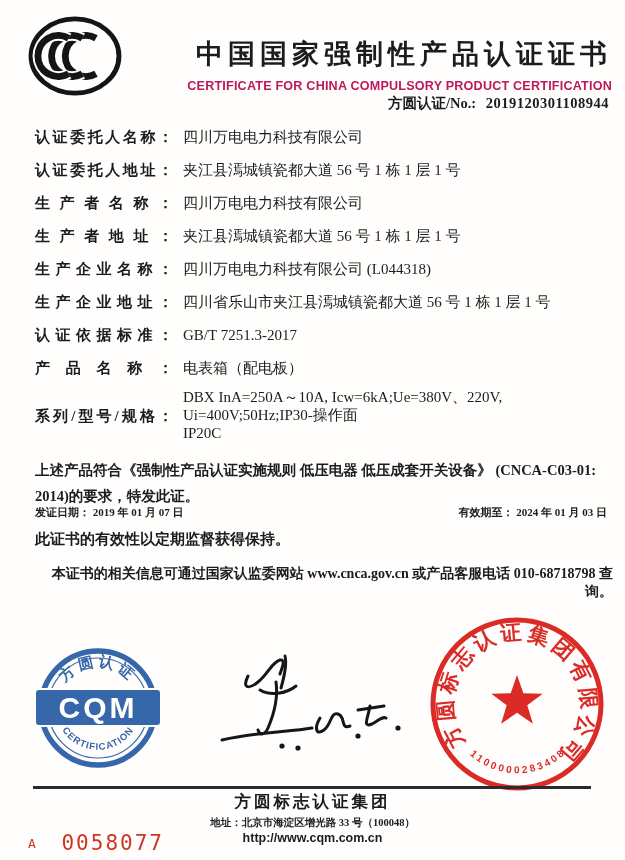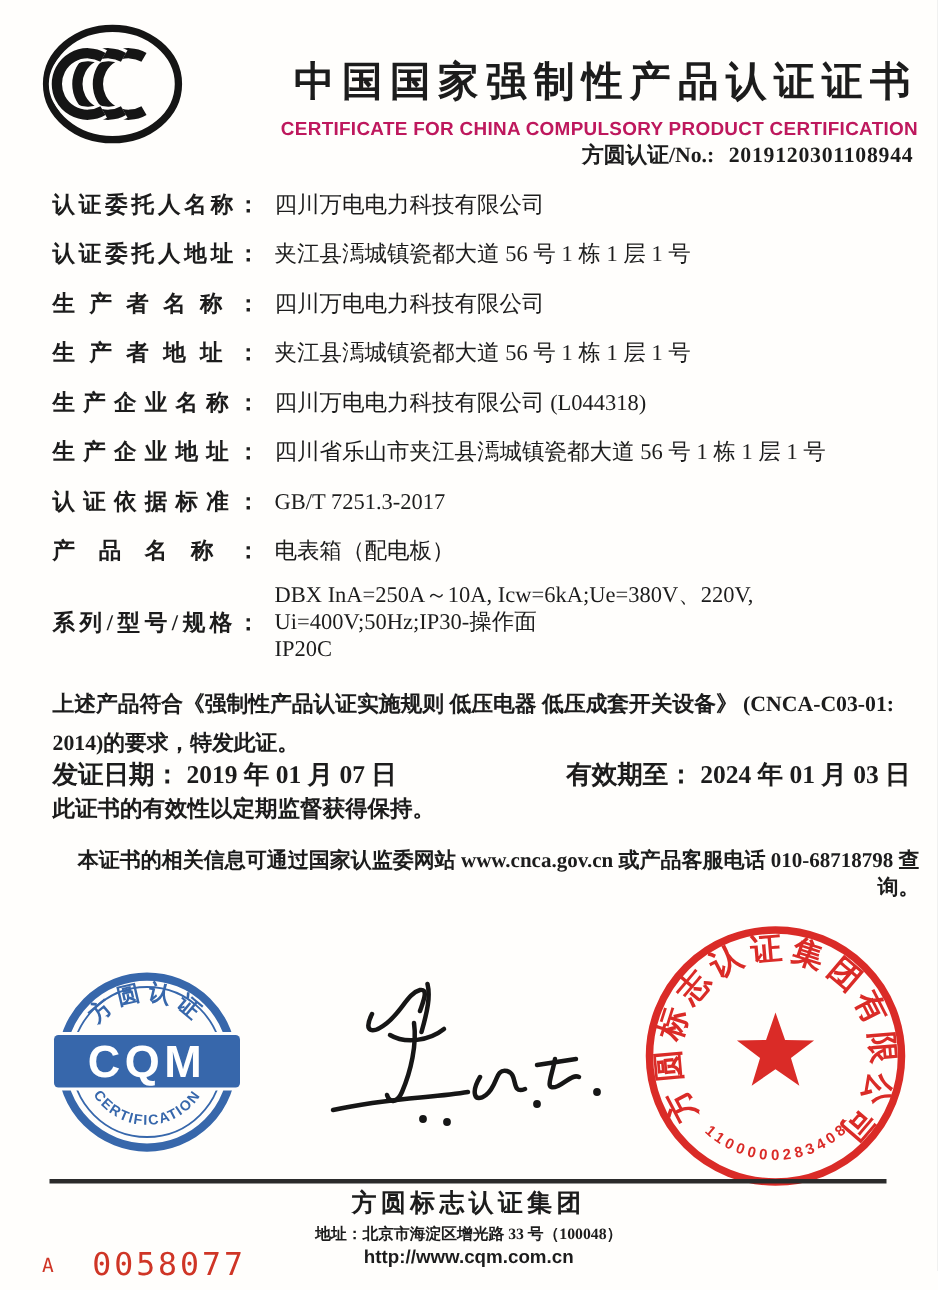--- a/index.html
+++ b/index.html
@@ -25,21 +25,21 @@
   .row { display:flex; align-items:center; margin-bottom:12px; }
   .flabel { flex:none; width:138px; font-weight:bold; font-size:15px; line-height:21px;
             text-align:justify; text-align-last:justify; -moz-text-align-last:justify; }
   .fvalue { font-size:15px; line-height:21px; padding-left:10px; white-space:pre-line; }
   .row.tall .fvalue { line-height:18px; margin-top:-3px; }
 
   
   .compliance { position:absolute; top:457px; left:35px; width:572px;
                 font-size:14.5px; font-weight:600; line-height:1.8; }
   .dates { position:absolute; top:505px; left:35px; width:572px;
-           display:flex; justify-content:space-between; font-size:17px; font-weight:bold; }
+           display:flex; justify-content:space-between; font-size:11px; font-weight:bold; }
   .validity { position:absolute; top:530px; left:35px; font-size:15px; font-weight:600; }
   .infonote { position:absolute; top:565px; left:35px; width:578px; font-size:14px; font-weight:600;text-align:right; }
 
   
   .cqm-logo { position:absolute; left:33px; top:645px; width:130px; height:130px; }
   .signature { position:absolute; left:208px; top:648px; width:208px; height:128px; }
   .stamp { position:absolute; left:427px; top:616px; width:180px; height:180px; opacity:0.96; }
 
   
   .divider { position:absolute; top:786px; left:33px; width:558px; height:2.5px; background:#2b2b2b; }

